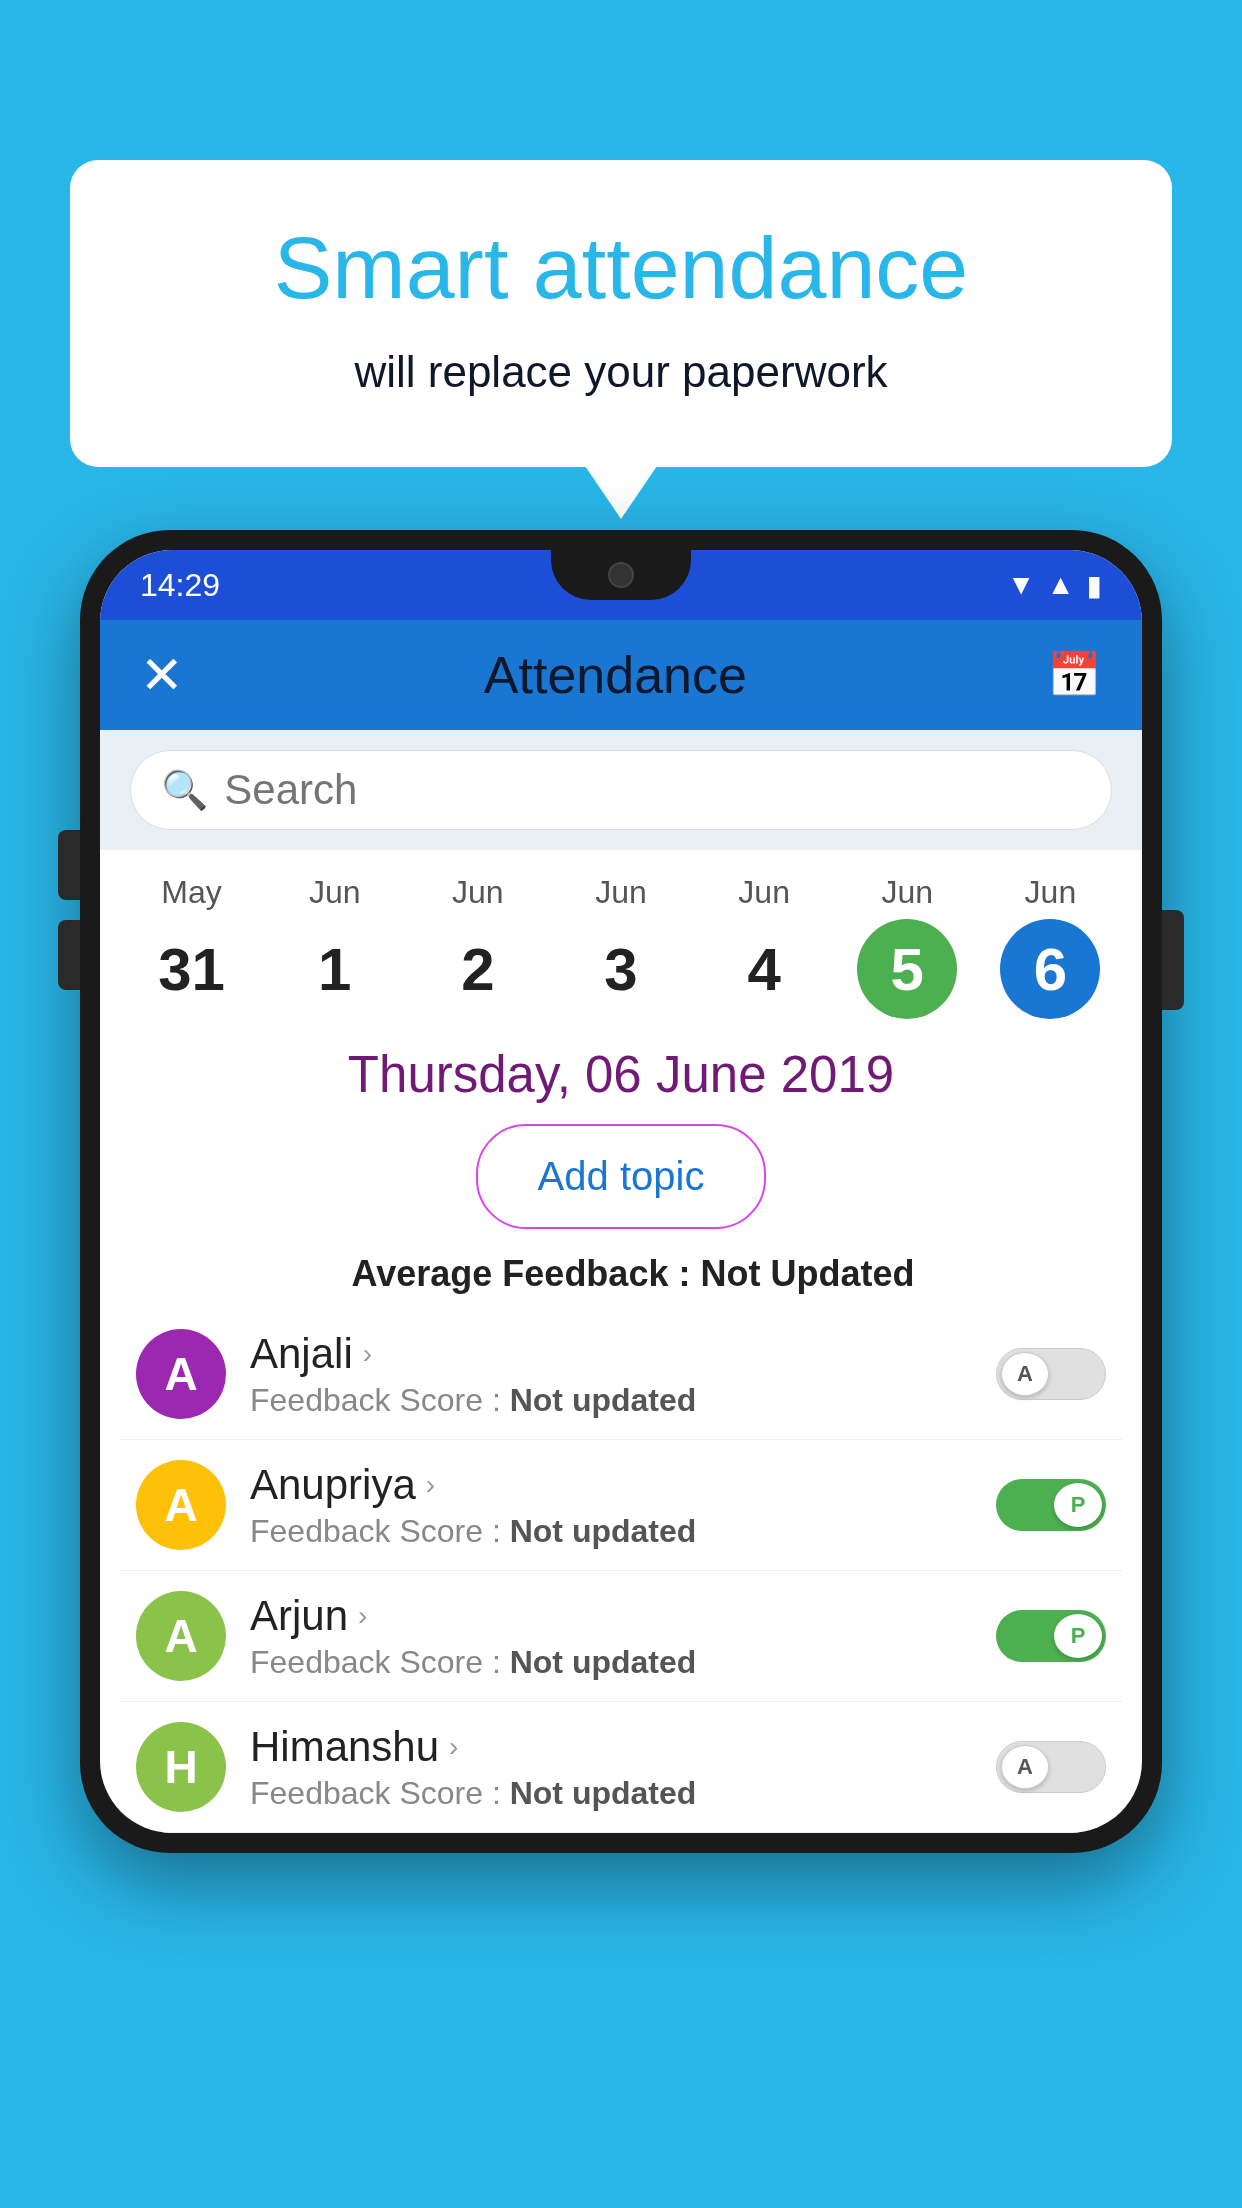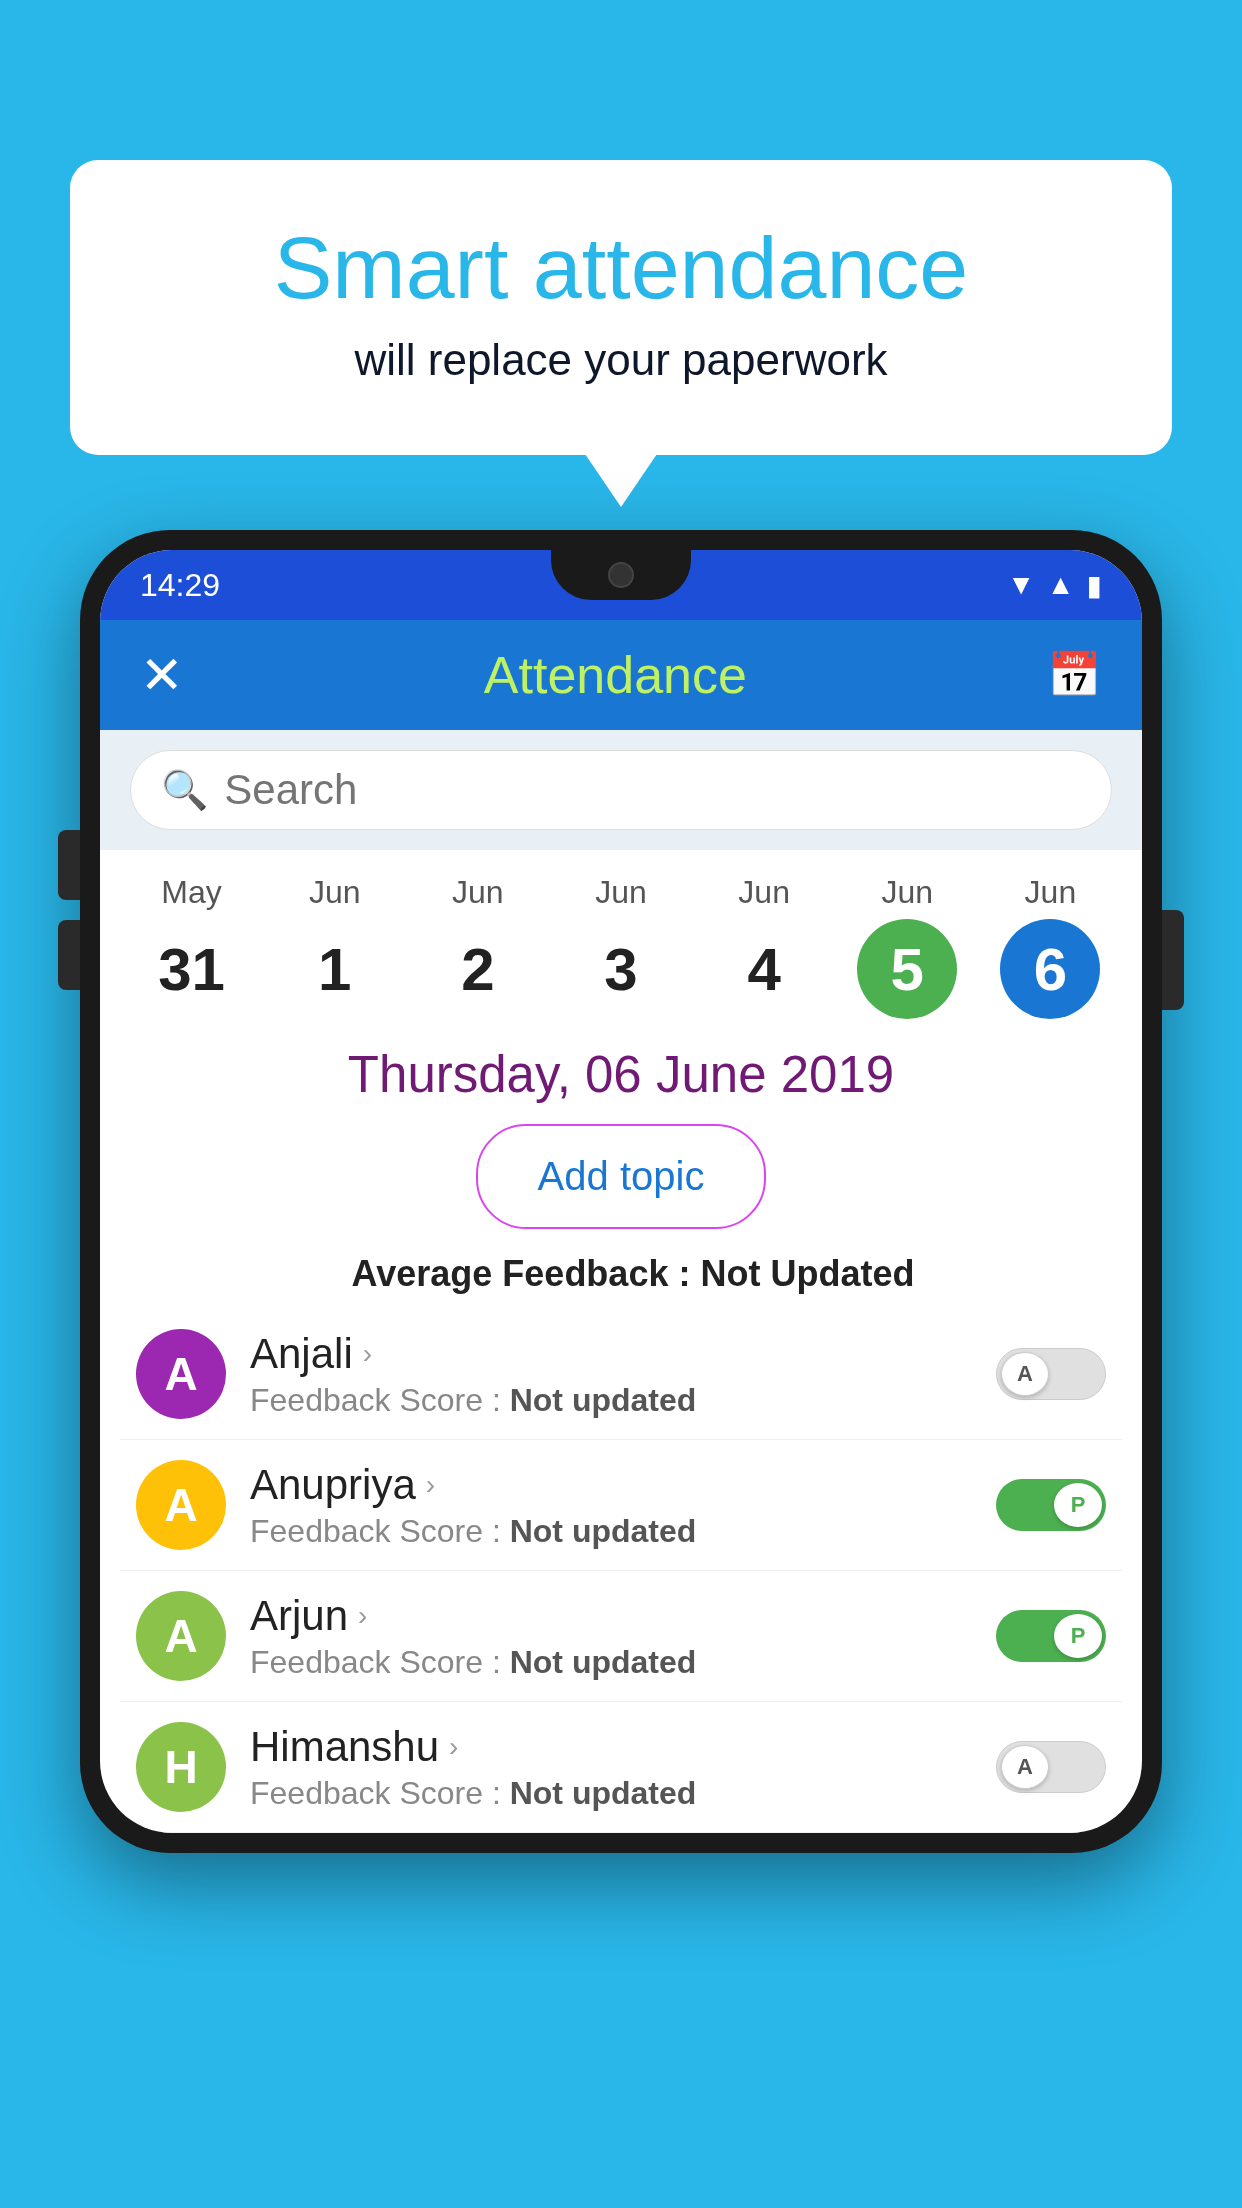--- a/index.html
+++ b/index.html
@@ -36,21 +36,21 @@
       height: 0;
       border-left: 38px solid transparent;
       border-right: 38px solid transparent;
       border-top: 56px solid white;
     }
     .bubble-title {
       font-size: 88px;
       color: #29b6e8;
       font-weight: 400;
       line-height: 1.1;
-      margin-bottom: 18px;
+      margin-bottom: 30px;
     }
     .bubble-subtitle {
       font-size: 44px;
       color: #0f172a;
       font-weight: 400;
     }
 
     
     .phone-container {
       position: absolute;
@@ -129,21 +129,21 @@
       padding: 0 40px;
       justify-content: space-between;
     }
     .app-bar-close {
       color: white;
       font-size: 52px;
       font-weight: 300;
       cursor: pointer;
     }
     .app-bar-title {
-      color: #bef264;
+      color: #0f172a;
       font-size: 52px;
       font-weight: 400;
     }
     .app-bar-calendar {
       color: white;
       font-size: 44px;
     }
 
     
     .search-bar-container {

